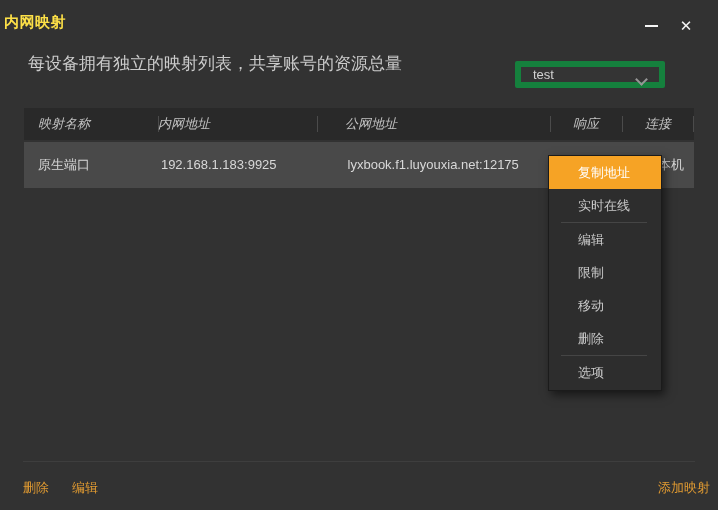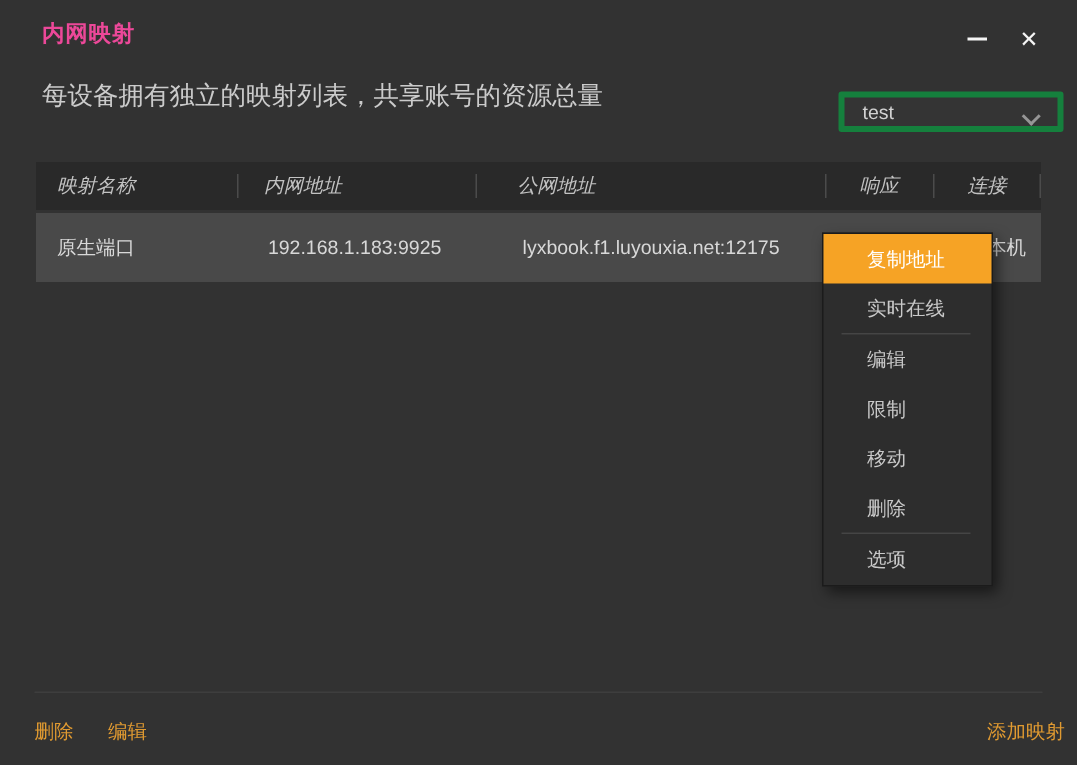--- a/index.html
+++ b/index.html
@@ -3,46 +3,46 @@
 <meta charset="utf-8">
 <style>
   html,body{margin:0;padding:0;background:#1e1e1e;}
   .window{
     position:relative;width:718px;height:510px;background:#323232;
     font-family:"Liberation Sans","DejaVu Sans",sans-serif;overflow:hidden;
     color:#d0d0d0;-webkit-font-smoothing:antialiased;
   }
   
   .titlebar{position:absolute;left:0;top:0;width:100%;height:48px;}
-  .window-title{position:absolute;left:28px;top:13px;font-size:15px;font-weight:600;color:#ec4899;letter-spacing:.5px;}
+  .window-title{position:absolute;left:4px;top:13px;font-size:15px;font-weight:600;color:#fde047;letter-spacing:.5px;}
   .win-btn{position:absolute;top:11px;width:32px;height:30px;display:flex;align-items:center;justify-content:center;cursor:default;}
   .btn-min{left:635px;}
   .btn-close{left:670px;color:#f5f5f5;font-size:15px;}
   .min-bar{width:13px;height:2px;background:#f5f5f5;}
   
   .subtitle{position:absolute;left:28px;top:52px;font-size:17px;color:#cbcbcb;}
   .device-select{
-    position:absolute;left:559px;top:61px;width:150px;height:27px;
-    border:4px solid #15803d;border-radius:2px;box-sizing:border-box;
+    position:absolute;left:515px;top:61px;width:150px;height:27px;
+    border:6px solid #15803d;border-radius:2px;box-sizing:border-box;
     display:flex;align-items:center;background:#343434;cursor:pointer;
   }
   .device-select .value{margin-left:12px;font-size:13px;color:#d2d2d2;}
   .chevron{
     position:absolute;right:13px;top:8px;width:7px;height:7px;
     border-right:2px solid #969696;border-bottom:2px solid #969696;
     transform:rotate(45deg);
   }
   
   .table{position:absolute;left:24px;top:108px;width:670px;}
   .thead{display:flex;height:32px;background:#292929;font-size:13px;color:#c2c2c2;font-style:italic;}
   .thead .cell{line-height:32px;box-sizing:border-box;}
   .trow{display:flex;height:46px;background:#494949;font-size:13px;color:#d8d8d8;margin-top:2px;gap:13px;}
   .trow .cell{line-height:46px;box-sizing:border-box;white-space:nowrap;overflow:hidden;}
   .c1{width:134px;padding-left:14px;}
-  .c2{width:159px;padding-left:18px;}
+  .c2{width:159px;}
   .c3{width:233px;padding-left:28px;}
   .c4{width:72px;text-align:center;}
   .c5{width:72px;text-align:center;}
   .thead .c2,.thead .c3,.thead .c4,.thead .c5{
     background:linear-gradient(#4b4b4b,#4b4b4b) left center / 1px 16px no-repeat;
   }
   .thead .c5{
     background:
       linear-gradient(#4b4b4b,#4b4b4b) left center / 1px 16px no-repeat,
       linear-gradient(#4b4b4b,#4b4b4b) right center / 1px 16px no-repeat;

